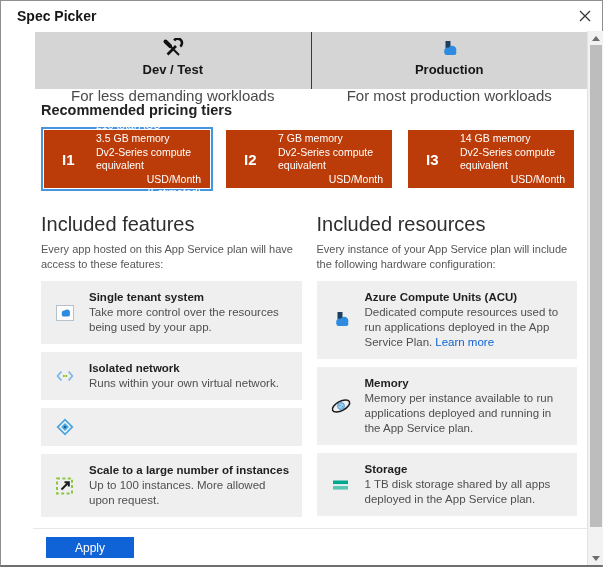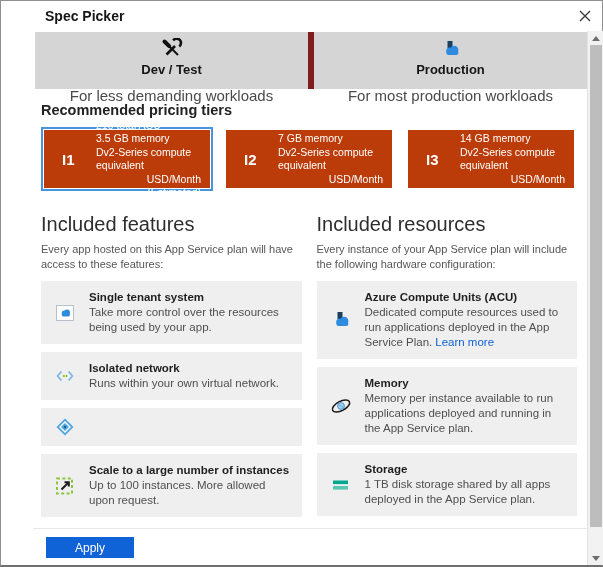--- a/index.html
+++ b/index.html
@@ -1,31 +1,31 @@
 <!DOCTYPE html>
 <html><head>
 <meta charset="utf-8">
 <style>
   * { margin:0; padding:0; box-sizing:border-box; }
   html,body { width:603px; height:567px; overflow:hidden; }
   body { font-family:"Liberation Sans","DejaVu Sans",sans-serif; background:#fff; color:#1a1a1a; }
 
   .dialog { width:603px; height:567px; border:1px solid #8f8f8f; border-bottom:2px solid #6f6f6f; display:flex; flex-direction:column; background:#fff; }
 
-  .titlebar { height:30px; flex:none; display:flex; align-items:center; padding-left:16px;margin-left:28px; }
+  .titlebar { height:30px; flex:none; display:flex; align-items:center; padding-left:16px; }
   .titlebar .title { font-size:14px; font-weight:700; color:#161616; }
   .close-btn { margin-left:auto; width:34px; height:30px; display:flex; align-items:center; justify-content:center; cursor:pointer; }
 
   .main { flex:1; display:flex; min-height:0; }
   .content { width:586px; flex:none; display:flex; flex-direction:column; min-height:0;padding-left:32px; }
 
   
   .tabs { height:57px; flex:none; display:flex; margin-left:2px; margin-top:1px; }
   .tab { flex:1; background:#d5d5d5; text-align:center; padding-top:7px; cursor:pointer; }
-  .tab + .tab { border-left:6px solid #7f1d1d; }
+  .tab + .tab { border-left:1px solid #7f1d1d; }
   .tab.selected { background:#fff; border-left:none; border-bottom:2px dashed #3cc1f1; }
   .tab .t-icon { height:20px; display:flex; align-items:center; justify-content:center; }
   .tab .t-label { font-size:13px; font-weight:700; color:#161616; margin-top:3px; }
   .tab .t-sub { font-size:15px; color:#4a4a4a; margin-top:10px; }
 
   
   .scrollbody { flex:1; overflow:hidden; padding:0 10px 0 8px; }
   .section-title { font-size:14.5px; font-weight:600; color:#222; margin:13px 0 9px 0; }
 
   .tiers { display:flex; gap:10px; }

